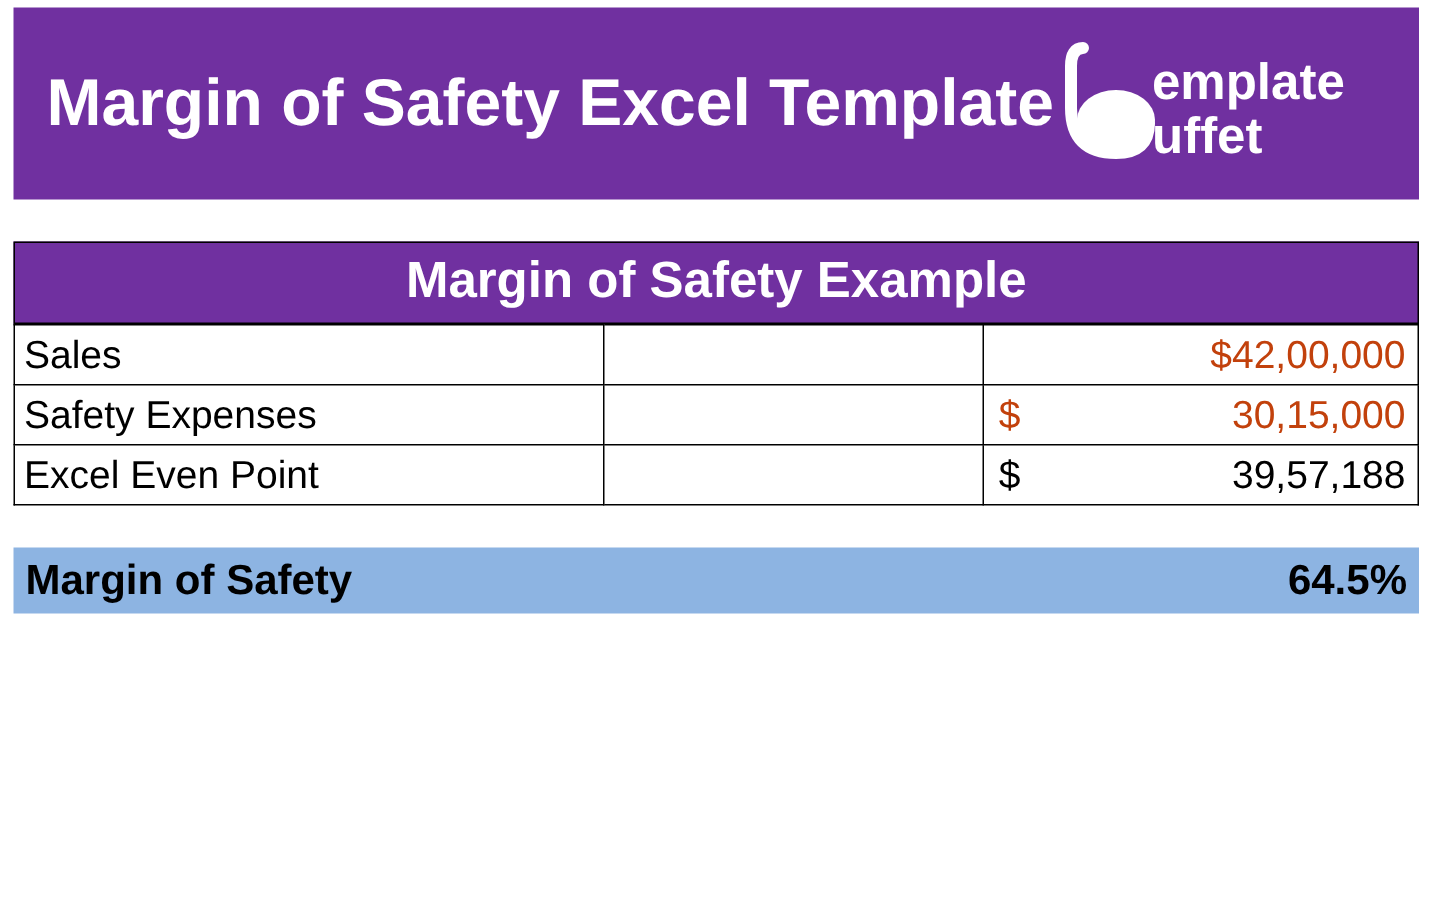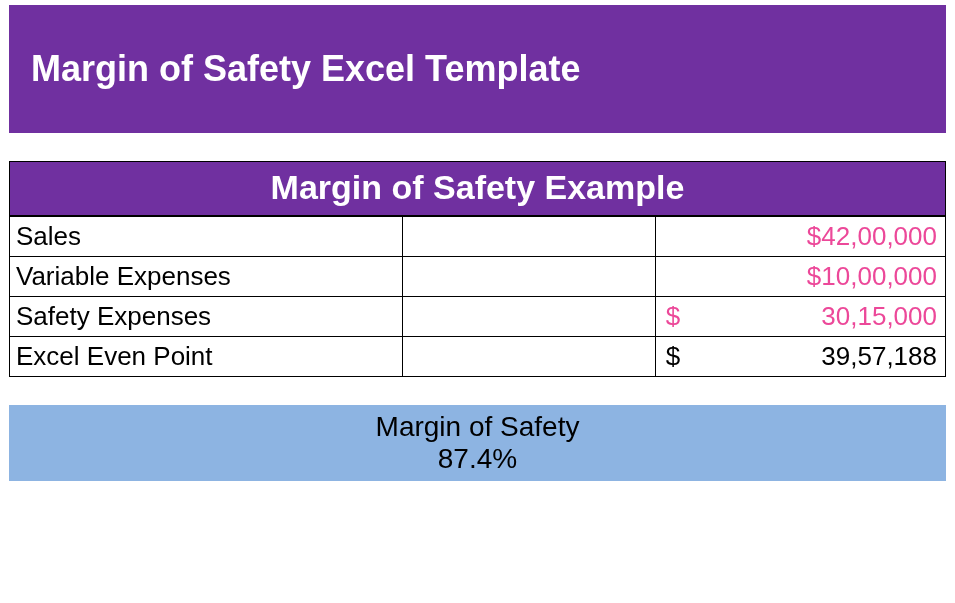--- a/index.html
+++ b/index.html
@@ -13,21 +13,21 @@
   .header {
     background: #7030a0;
     color: #ffffff;
     display: flex;
     align-items: center;
     justify-content: space-between;
     padding: 28px 22px;
     height: 128px;
   }
   .header-title {
-    font-size: 36px;
+    font-size: 44px;
     font-weight: bold;
   }
   .logo {
     width: 220px;
     height: 90px;
     display: flex;
     align-items: center;
     justify-content: flex-end;
   }
   .table-wrap {
@@ -59,61 +59,63 @@
     text-align: left;
   }
   td.mid {
     width: 27%;
   }
   td.val {
     width: 31%;
     text-align: right;
     padding-right: 8px;
   }
-  .purple-val { color: #ec4899; }
+  .purple-val { color: #c2410c; }
   .currency-split {
     display: flex;
     justify-content: space-between;
     width: 100%;
   }
   .currency-split .sym { padding-left: 4px; }
   .currency-split .num { text-align: center; }
   .footer-row {
     margin-top: 28px;
     background: #8db4e2;
     display: flex;
     justify-content: space-between;
     align-items: center;
     padding: 6px 8px;
     font-size: 28px;
-    font-weight: normal;
+    font-weight: bold;
     color: #000;
-    flex-direction: column;
   }
 </style>
 </head>
 <body>
 
 <div class="header">
   <div class="header-title">Margin of Safety Excel Template</div>
+  <div class="logo">
+    <svg viewBox="0 0 220 90" width="220" height="90">
+      <path d="M 18 8 Q 10 8 10 20 L 10 48 Q 10 78 40 78 Q 62 78 62 58" stroke="#ffffff" stroke-width="8" fill="none" stroke-linecap="round"></path>
+      <ellipse cx="40" cy="56" rx="26" ry="20" fill="#ffffff"></ellipse>
+      <text x="64" y="42" font-family="Arial" font-size="34" font-weight="bold" fill="#ffffff">emplate</text>
+      <text x="64" y="78" font-family="Arial" font-size="34" font-weight="bold" fill="#ffffff">uffet</text>
+    </svg>
+  </div>
 </div>
 
 <div class="table-wrap">
   <div class="table-header">Margin of Safety Example</div>
   <table>
     <tbody>
         <tr>
       <td class="label">Sales</td>
       <td class="mid"></td>
       <td class="val purple-val">$42,00,000</td>
-    </tr>
-    <tr>
-      <td class="label">Variable Expenses</td>
-      <td class="mid"></td>
-      <td class="val purple-val">$10,00,000</td>
     </tr>
     <tr>
       <td class="label">Safety Expenses</td>
       <td class="mid"></td>
       <td class="val purple-val">
         <div class="currency-split">
           <span class="sym">$</span>
           <span class="num">30,15,000</span>
         </div>
       </td>
@@ -127,14 +129,14 @@
           <span class="num">39,57,188</span>
         </div>
       </td>
     </tr>
   </tbody>
     </table>
 </div>
 
 <div class="footer-row">
   <span>Margin of Safety</span>
-  <span>87.4%</span>
+  <span>64.5%</span>
 </div>
 
 </body></html>

